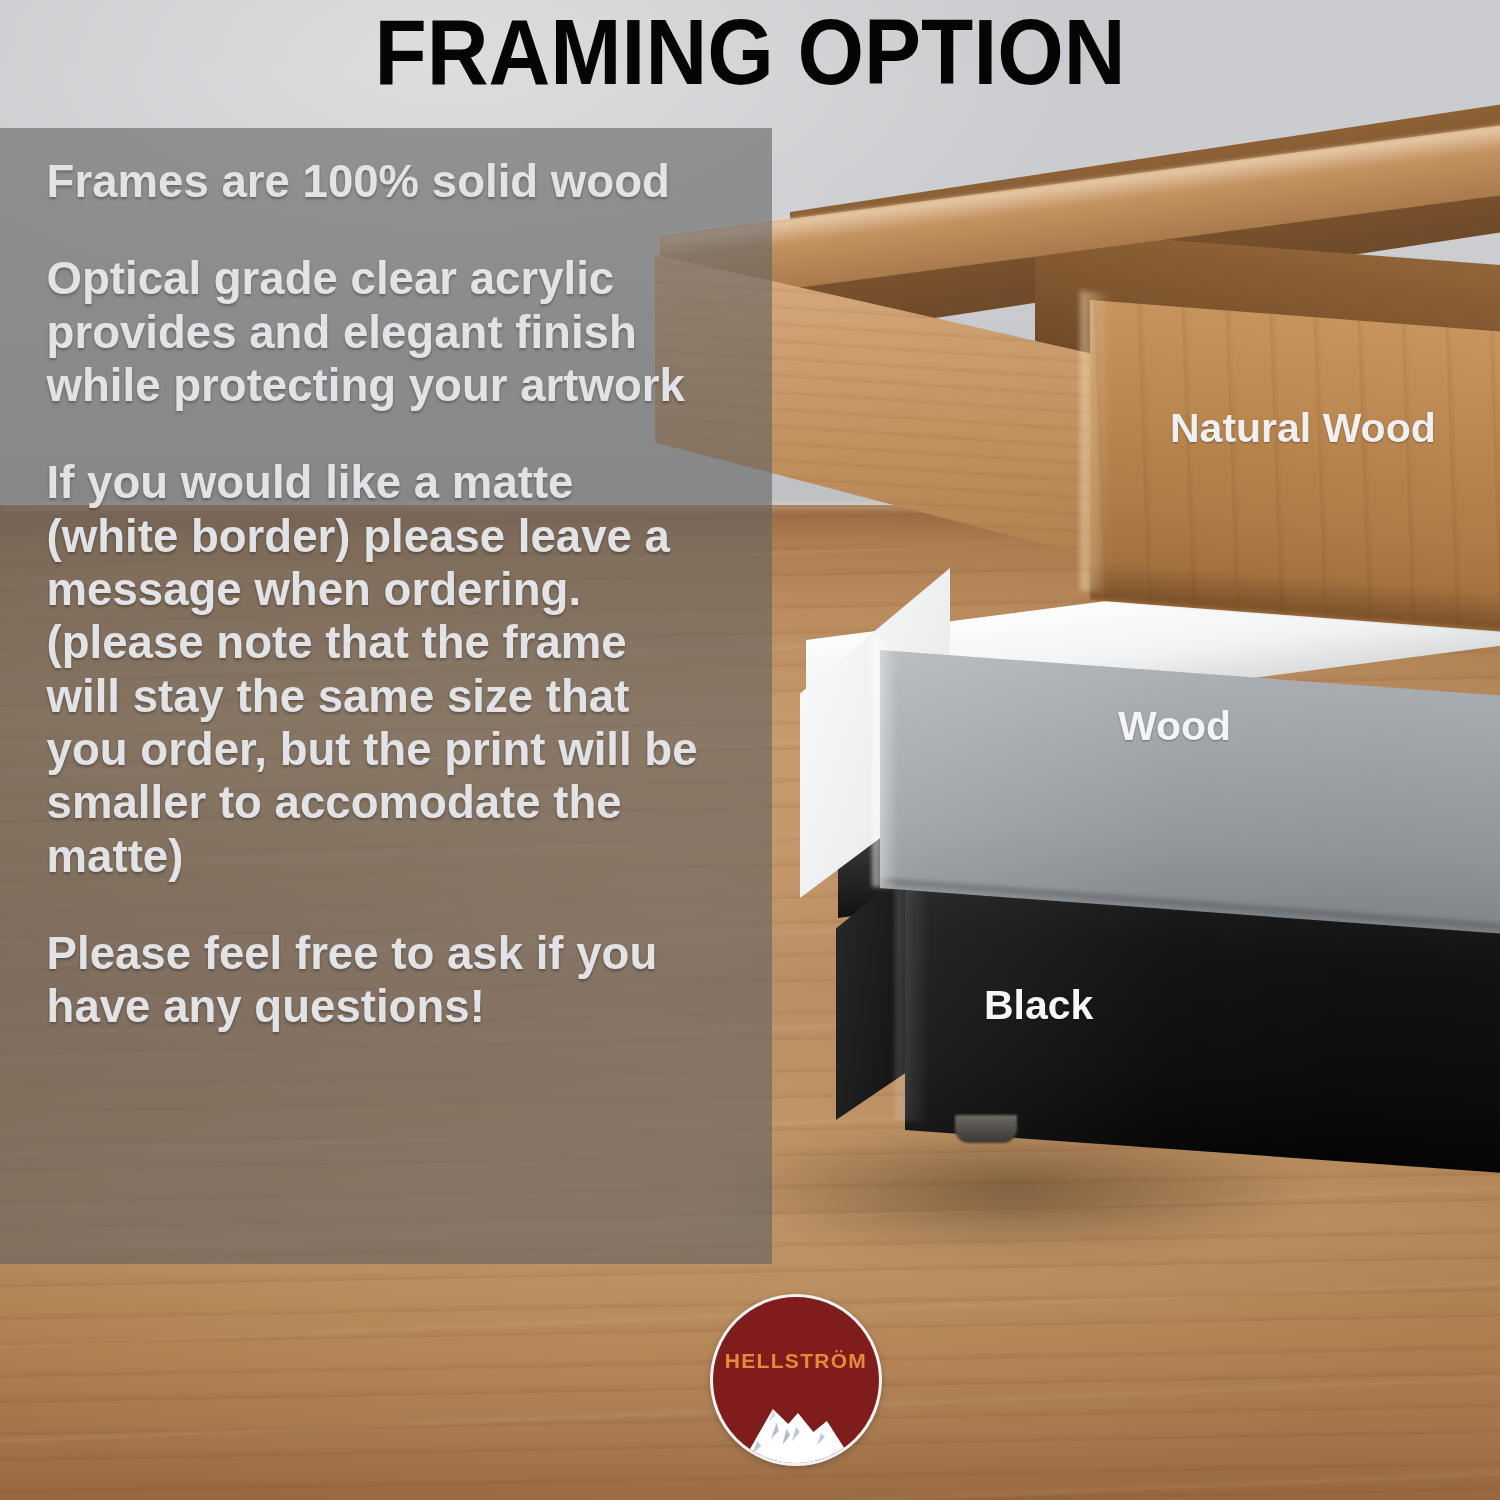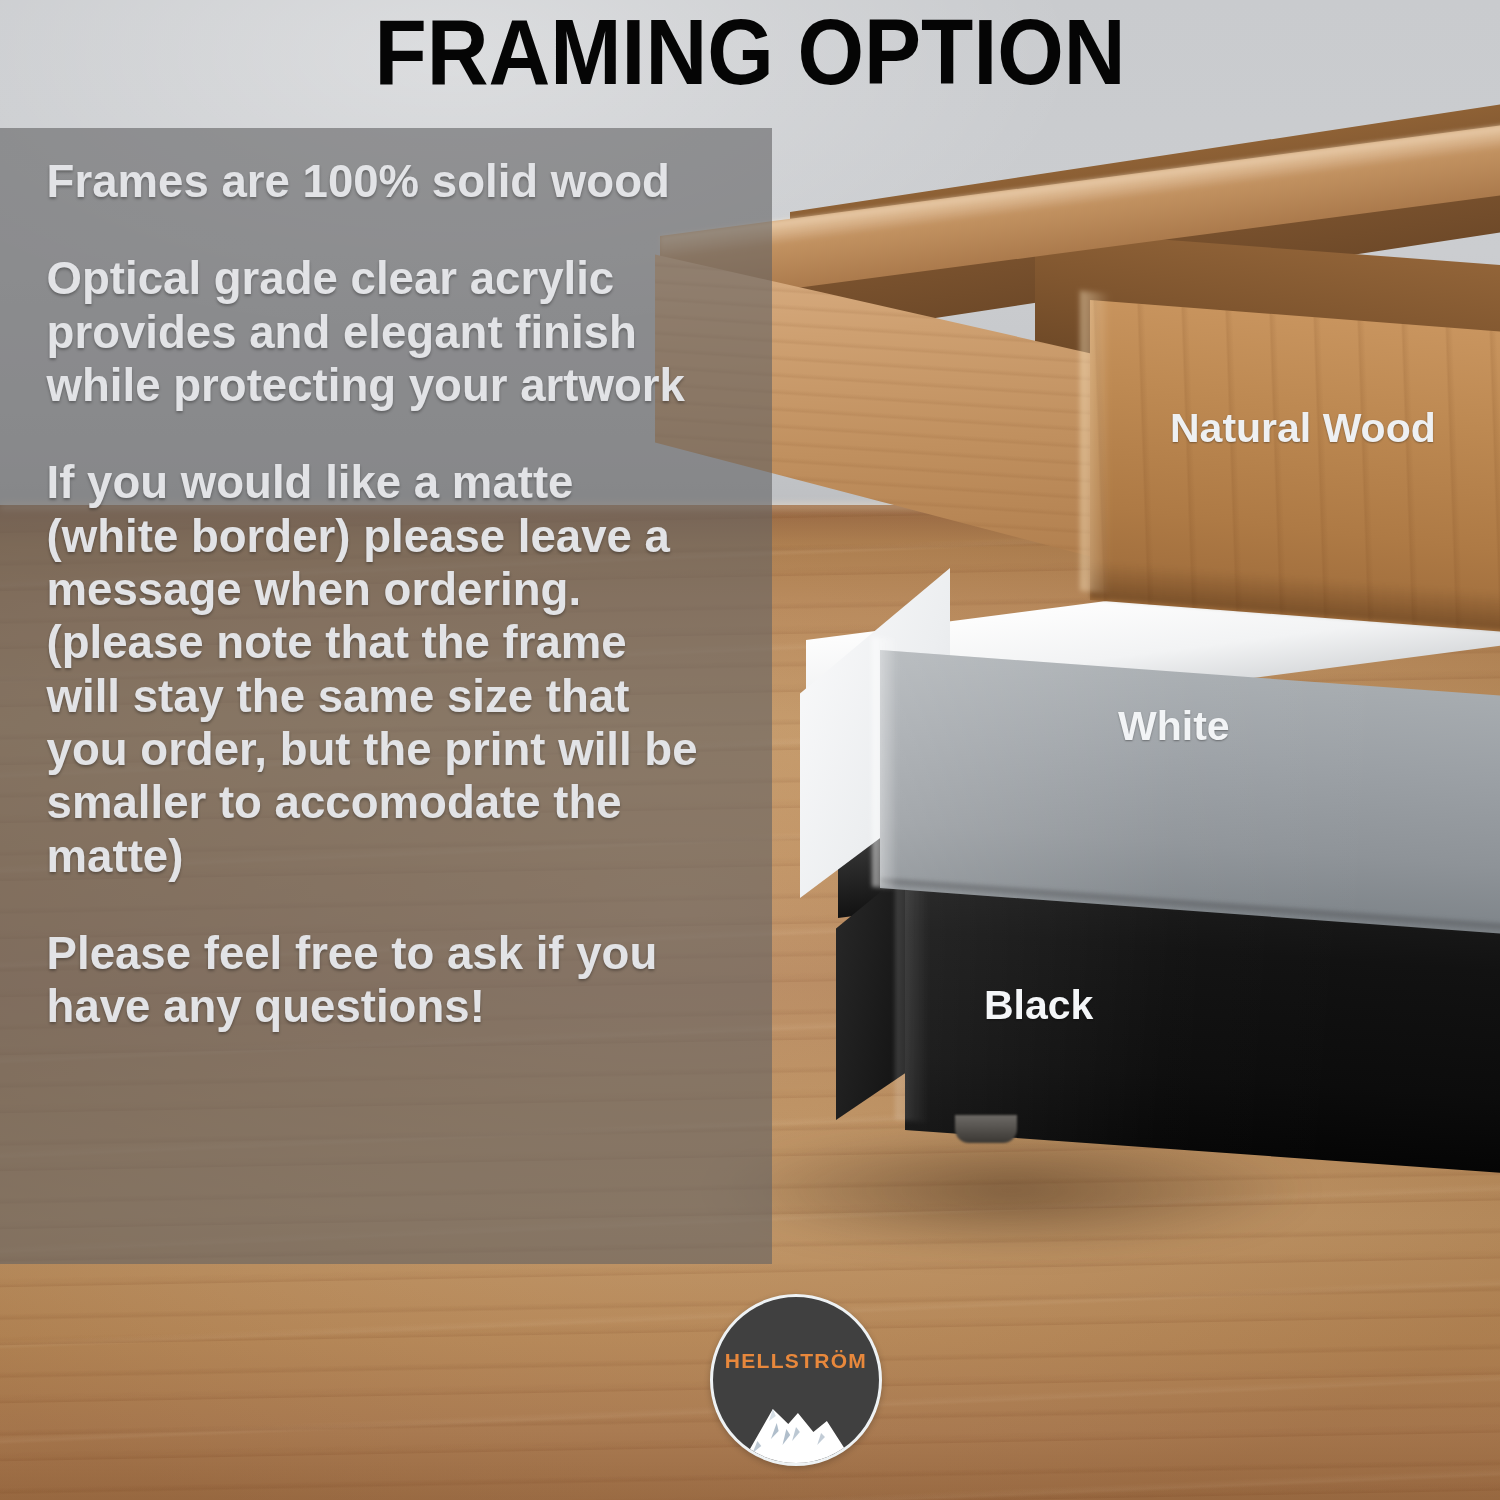--- a/index.html
+++ b/index.html
@@ -251,21 +251,21 @@
     transform: scaleX(0.97);
     transform-origin: left top;
   }
   .para { margin-bottom: 44px; }
   .para:last-child { margin-bottom:0; }
 
   
   .logo {
     position:absolute; left:710px; top:1294px; width:172px; height:172px;
     border-radius:50%;
-    background:#404040;
+    background:#7f1d1d;
     border:3px solid #eef2f4;
     overflow:hidden;
     box-shadow: 0 2px 6px rgba(0,0,0,.22);
   }
   .logo-text {
     position:absolute; left:0; top:53px; width:100%;
     text-align:center;
     font-family:"Liberation Sans Narrow","Liberation Sans", sans-serif;
     font-weight:bold;
     font-size:21px;
@@ -320,21 +320,21 @@
       <div class="wd-foot"></div>
       <div class="wd-face"></div>
       <div class="wd-face-grain"></div>
       <div class="wd-bottom-shadow"></div>
       <div class="wd-corner-hi"></div>
     </div>
 
   </div>
 
   <div class="label label-wood">Natural Wood</div>
-  <div class="label label-white">White</div>
+  <div class="label label-white">Wood</div>
   <div class="label label-black">Black</div>
 
 </div>
 
 <div class="title">FRAMING OPTION</div>
 
 <div class="overlay"></div>
 <div class="overlay-text">
   <div class="para">Frames are 100% solid wood</div>
   <div class="para">Optical grade clear acrylic provides and elegant finish while protecting your artwork</div>

